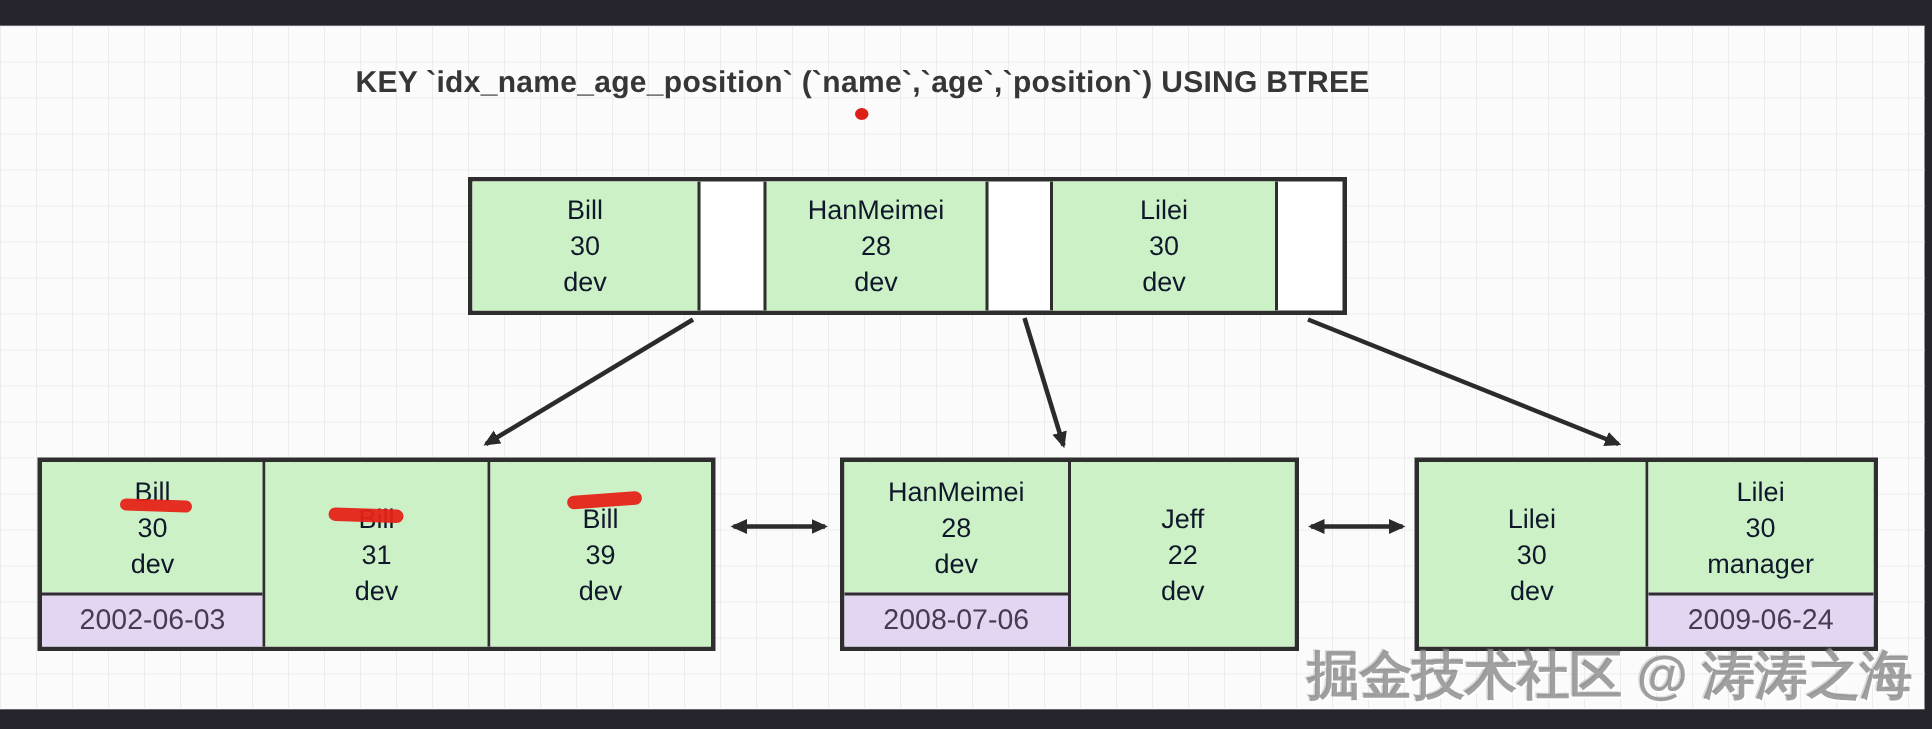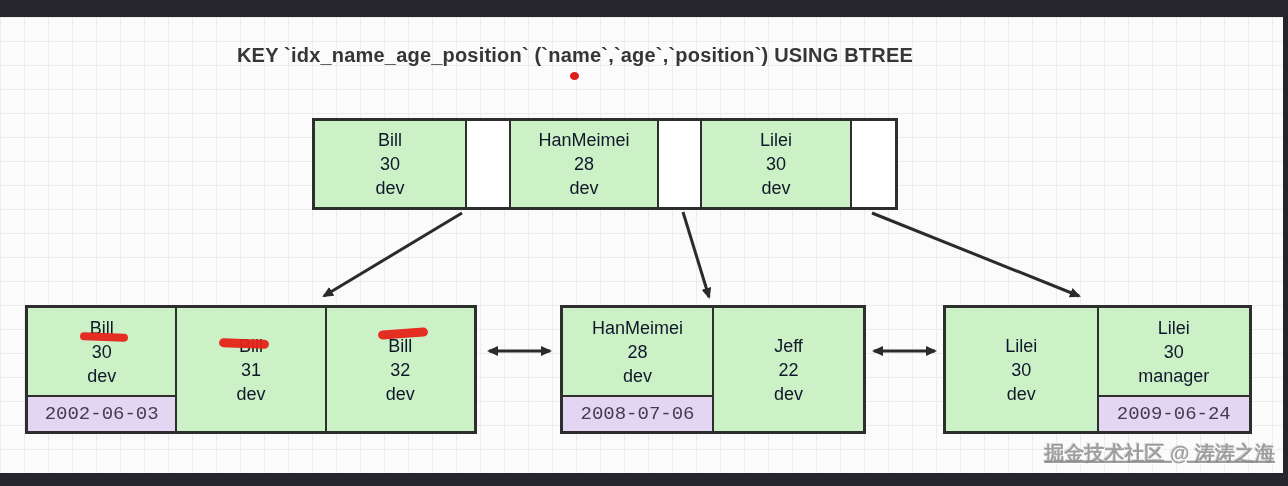--- a/index.html
+++ b/index.html
@@ -59,39 +59,38 @@
   .leaf-node.right  { left: 943px; width: 309px; }
   .leaf-col { flex: 1 1 0; display: flex; flex-direction: column; border-left: 2px solid #2e2e2e; }
   .leaf-col:first-child { border-left: none; }
   .leaf-green {
     flex: 1 1 auto; background: #cdf1c6;
     display: flex; flex-direction: column; align-items: center; justify-content: center;
   }
   .leaf-date {
     flex: 0 0 36px; background: #e3d6f2; border-top: 2px solid #2e2e2e;
     display: flex; align-items: center; justify-content: center;
-    font-size: 19px; color: #453c52; font-family: Liberation Mono, monospace;
+    font-size: 19px; color: #453c52;
   }
 
   
   .red-stroke {
     position: absolute; background: #e42318; border-radius: 5px; z-index: 3; opacity: 0.95;
   }
   .red-stroke.s1 { left: 80px;  top: 316px; width: 48px; height: 8px; transform: rotate(2deg); }
   .red-stroke.s2 { left: 219px; top: 322px; width: 50px; height: 9px; transform: rotate(2deg); }
   .red-stroke.s3 { left: 378px; top: 312px; width: 50px; height: 9px; transform: rotate(-4deg); }
 
   svg.arrows { position: absolute; left: 0; top: 0; width: 1283px; height: 456px; pointer-events: none; z-index: 2; }
   svg.arrows line { stroke: #2b2b2b; stroke-width: 3; }
 
   .watermark {
-    position: absolute; right: 8px; top: 423px; white-space: nowrap;
-    font-size: 20px; font-weight: bold; color: rgba(136,136,136,0.8);
+    position: absolute; right: 8px; top: 410px; white-space: nowrap;
+    font-size: 35px; font-weight: bold; color: rgba(136,136,136,0.8);
     text-shadow: 1px 1px 0 rgba(255,255,255,0.95), -1px -1px 0 rgba(110,110,110,0.25);
-    text-decoration: underline;
   }
 </style>
 </head>
 <body>
 
 <div class="bar top"></div>
 <div class="bar bottom"></div>
 
 <div class="stage">
 
@@ -131,21 +130,21 @@
     <div class="leaf-col">
       <div class="leaf-green">
         <div class="cell-line">Bill</div>
         <div class="cell-line">31</div>
         <div class="cell-line">dev</div>
       </div>
     </div>
     <div class="leaf-col">
       <div class="leaf-green">
         <div class="cell-line">Bill</div>
-        <div class="cell-line">32</div>
+        <div class="cell-line">39</div>
         <div class="cell-line">dev</div>
       </div>
     </div>
   </div>
 
   <div class="leaf-node middle">
     <div class="leaf-col">
       <div class="leaf-green">
         <div class="cell-line">HanMeimei</div>
         <div class="cell-line">28</div>

